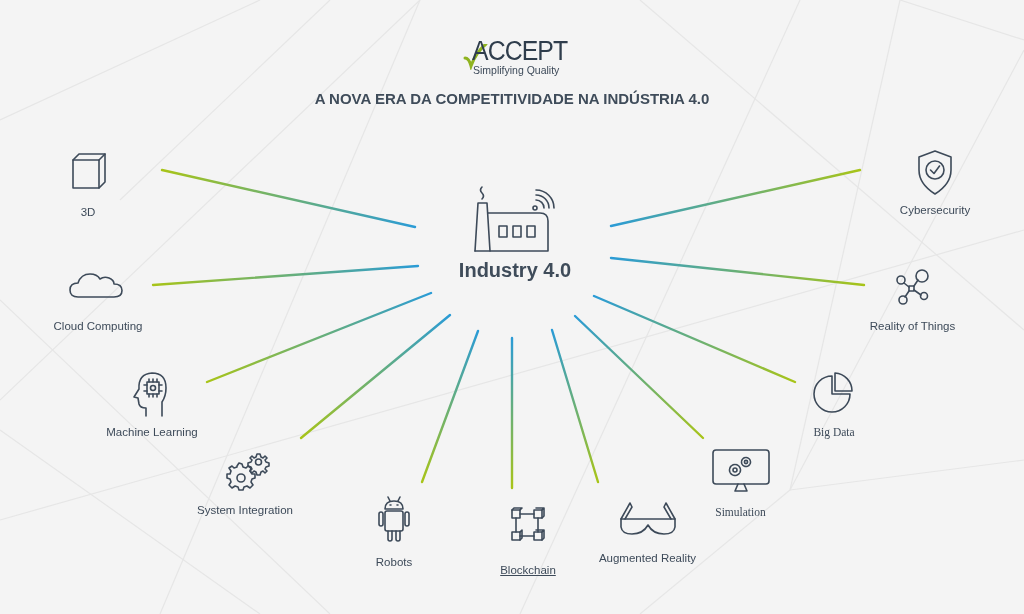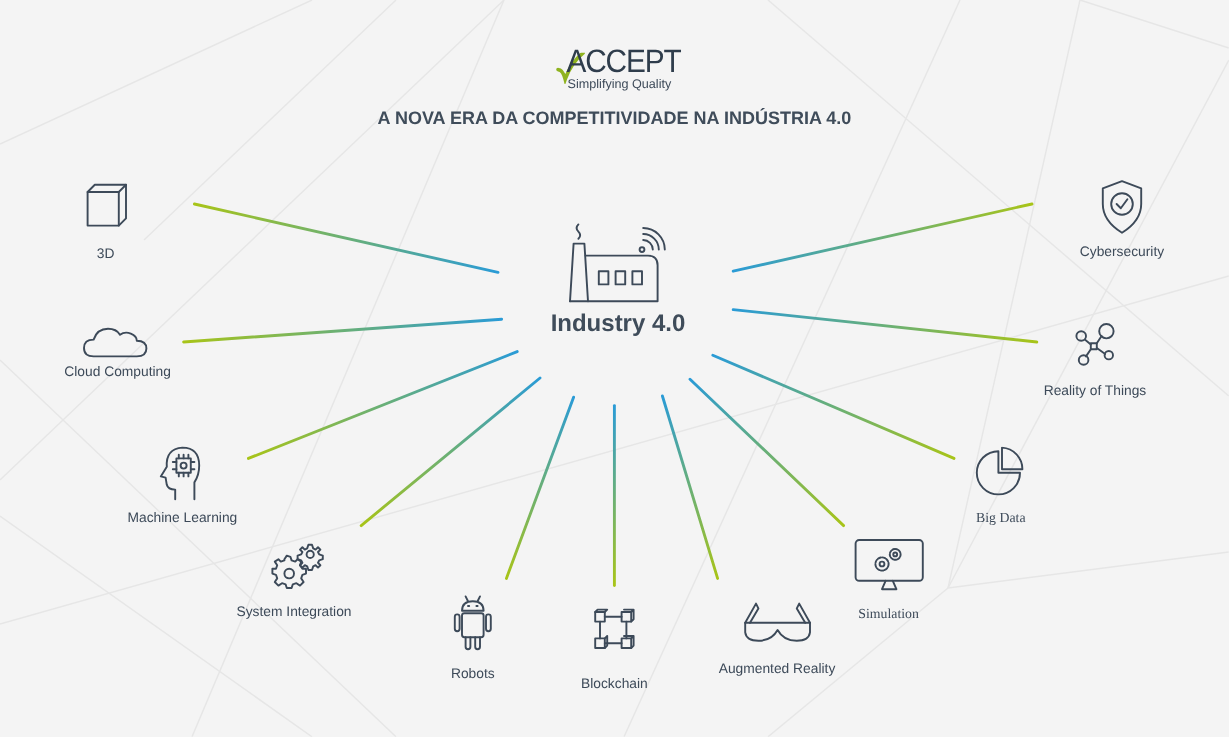--- a/index.html
+++ b/index.html
@@ -161,21 +161,21 @@
         <path d="M31 9 L37 3"></path>
       </g>
     </svg>
     <span class="node-label" style="margin-top:15px;">3D</span>
   </div>
 
   <div class="node" style="left:38px; top:268px; width:120px;">
     <svg width="60" height="32" viewBox="0 0 60 32">
       <path class="ic" d="M10 29 Q2 29 2 22 Q2 15 10 15 Q13 6 22 6 Q29 6 32 11 Q36 8 41 10 Q46 12 46 16 Q54 16 54 22.5 Q54 29 46 29 Z"></path>
     </svg>
-    <span class="node-label" style="margin-top:4px;">Cloud Computing</span>
+    <span class="node-label" style="margin-top:20px;">Cloud Computing</span>
   </div>
 
   <div class="node" style="left:92px; top:370px; width:120px;">
     <svg width="40" height="48" viewBox="0 0 40 48">
       <g class="ic" stroke-width="1.4">
         <path d="M14 46 L14 38 Q8 38 7 34 L6 28 L2 27 L7 19 Q6 4 20 3 Q34 3 34 18 Q34 26 30 32 L30 46"></path>
         <rect x="15" y="12" width="12" height="12"></rect>
         <circle cx="21" cy="18" r="2.5"></circle>
         <path d="M17 12 v-3 M21 12 v-3 M25 12 v-3 M17 24 v3 M21 24 v3 M25 24 v3 M15 15 h-3 M15 21 h-3 M27 15 h3 M27 21 h3"></path>
       </g>
@@ -203,21 +203,21 @@
         <path d="M16 10 h1 M23 10 h1"></path>
         <rect x="11" y="16" width="18" height="20" rx="2"></rect>
         <rect x="5" y="17" width="4" height="14" rx="2"></rect>
         <rect x="31" y="17" width="4" height="14" rx="2"></rect>
         <path d="M14 36 v8 q0 2 2 2 q2 0 2 -2 v-8 M22 36 v8 q0 2 2 2 q2 0 2 -2 v-8"></path>
       </g>
     </svg>
     <span class="node-label" style="margin-top:13px;text-align:center;">Robots</span>
   </div>
 
-  <div class="node" style="left:472px; top:506px; width:80px;">
+  <div class="node" style="left:488px; top:506px; width:80px;text-decoration:underline;">
     <svg width="40" height="40" viewBox="0 0 40 40">
       <g class="ic" stroke-width="1.4">
         <rect x="4" y="4" width="8" height="8"></rect>
         <rect x="26" y="4" width="8" height="8"></rect>
         <rect x="4" y="26" width="8" height="8"></rect>
         <rect x="26" y="26" width="8" height="8"></rect>
         <path d="M12 8 h14 M12 30 h14 M8 12 v14 M30 12 v14"></path>
         <path d="M12 4 l2 -2 h-8 l-2 2 M34 4 l2 -2 h-8 M34 12 l2 -2 v-8 M12 26 l2 -2 v8 l-2 2 M36 24 v8 l-2 2 M34 26 l2 -2 h-8"></path>
       </g>
     </svg>

